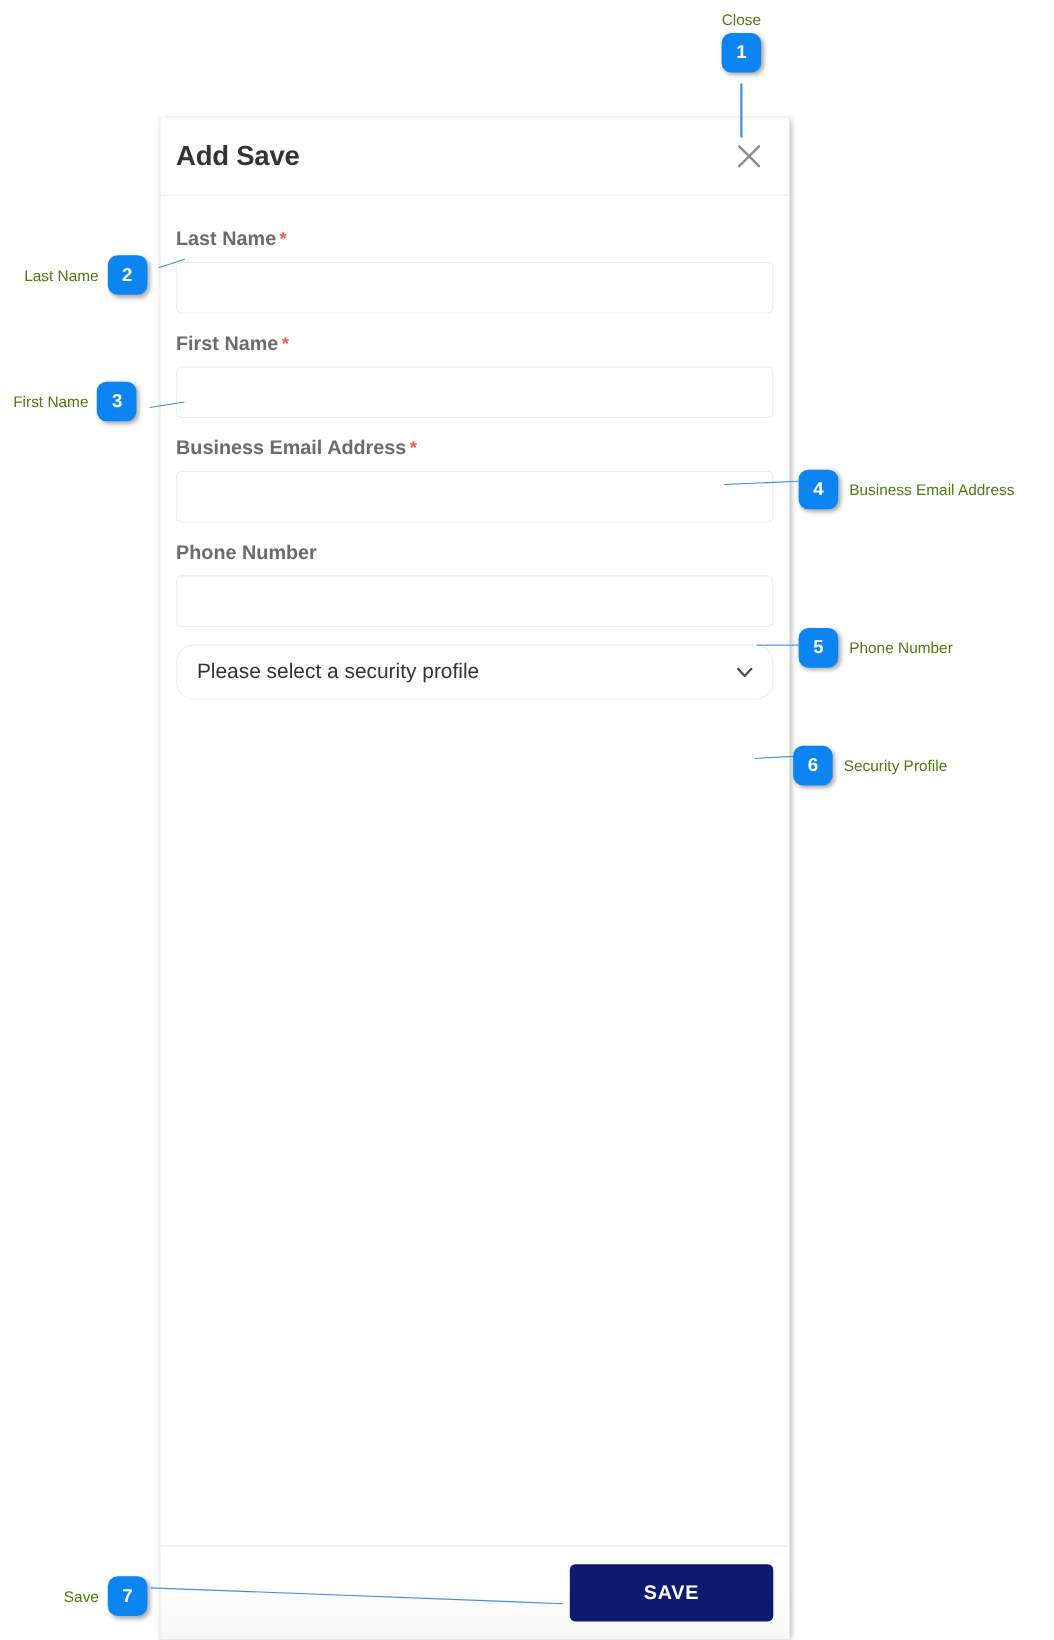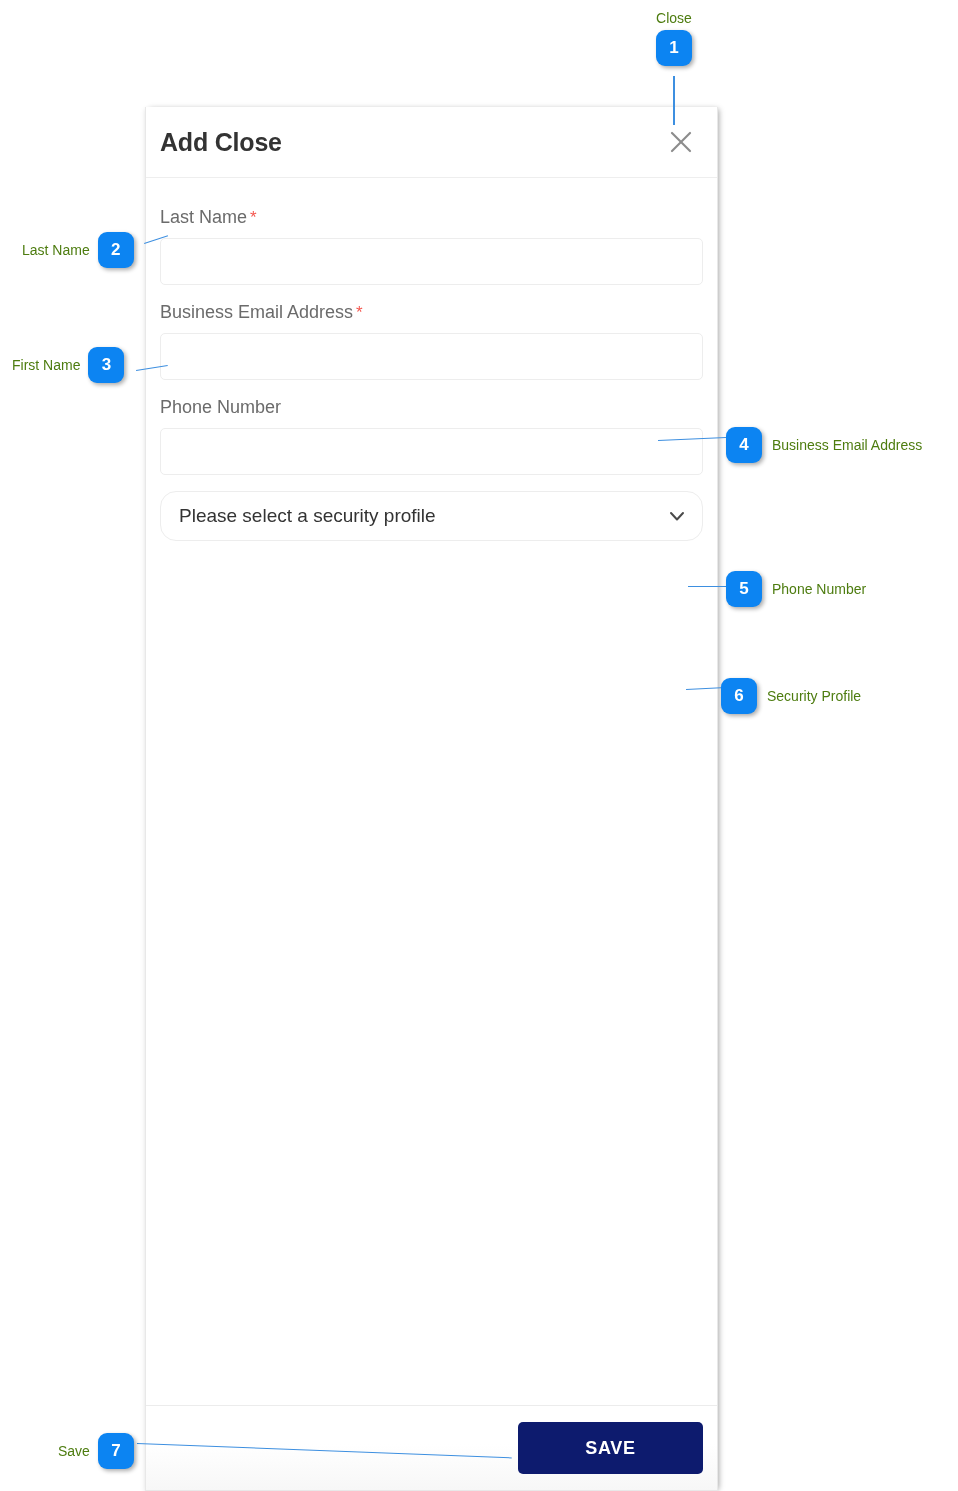--- a/index.html
+++ b/index.html
@@ -65,21 +65,21 @@
     padding: 28px 14px 0 14px;
     overflow: hidden;
   }
 
   .field { margin-bottom: 16px; }
   .field-label {
     font-size: 18px;
     color: #6b6b6b;
     margin-bottom: 9px;
     line-height: 22px;
-    font-weight: normal;
+    font-weight: bold;
   }
   .req {
     color: #f4574f;
     font-size: 17px;
     margin-left: 3px;
   }
   .field-input {
     width: 100%;
     height: 47px;
     border: 1px solid #ededed;
@@ -175,38 +175,44 @@
     width: 2px;
     background: #3d8fe0;
   }
 </style>
 </head>
 <body>
 
 <div id="dialog">
 
   <div id="dialog-header">
-    <div id="dialog-title">Add Close</div>
+    <div id="dialog-title">Add Save</div>
     <div id="close-btn">
       <svg width="26" height="26" viewBox="0 0 26 26" aria-hidden="true">
         <line x1="4" y1="4" x2="22" y2="22" stroke="#8c8c8c" stroke-width="2.2" stroke-linecap="round"></line>
         <line x1="22" y1="4" x2="4" y2="22" stroke="#8c8c8c" stroke-width="2.2" stroke-linecap="round"></line>
       </svg>
     </div>
   </div>
 
   <div id="dialog-body">
 
     <div class="field">
       <div class="field-label">
         <span>Last Name</span><span class="req">*</span>
       </div>
       <input class="field-input" type="text" placeholder="" style="">
     </div>
 
+    <div class="field">
+      <div class="field-label">
+        <span>First Name</span><span class="req">*</span>
+      </div>
+      <input class="field-input" type="text" placeholder="" style="">
+    </div>
 
     <div class="field">
       <div class="field-label">
         <span>Business Email Address</span><span class="req">*</span>
       </div>
       <input class="field-input" type="text" placeholder="" style="">
     </div>
 
     <div class="field">
       <div class="field-label">

